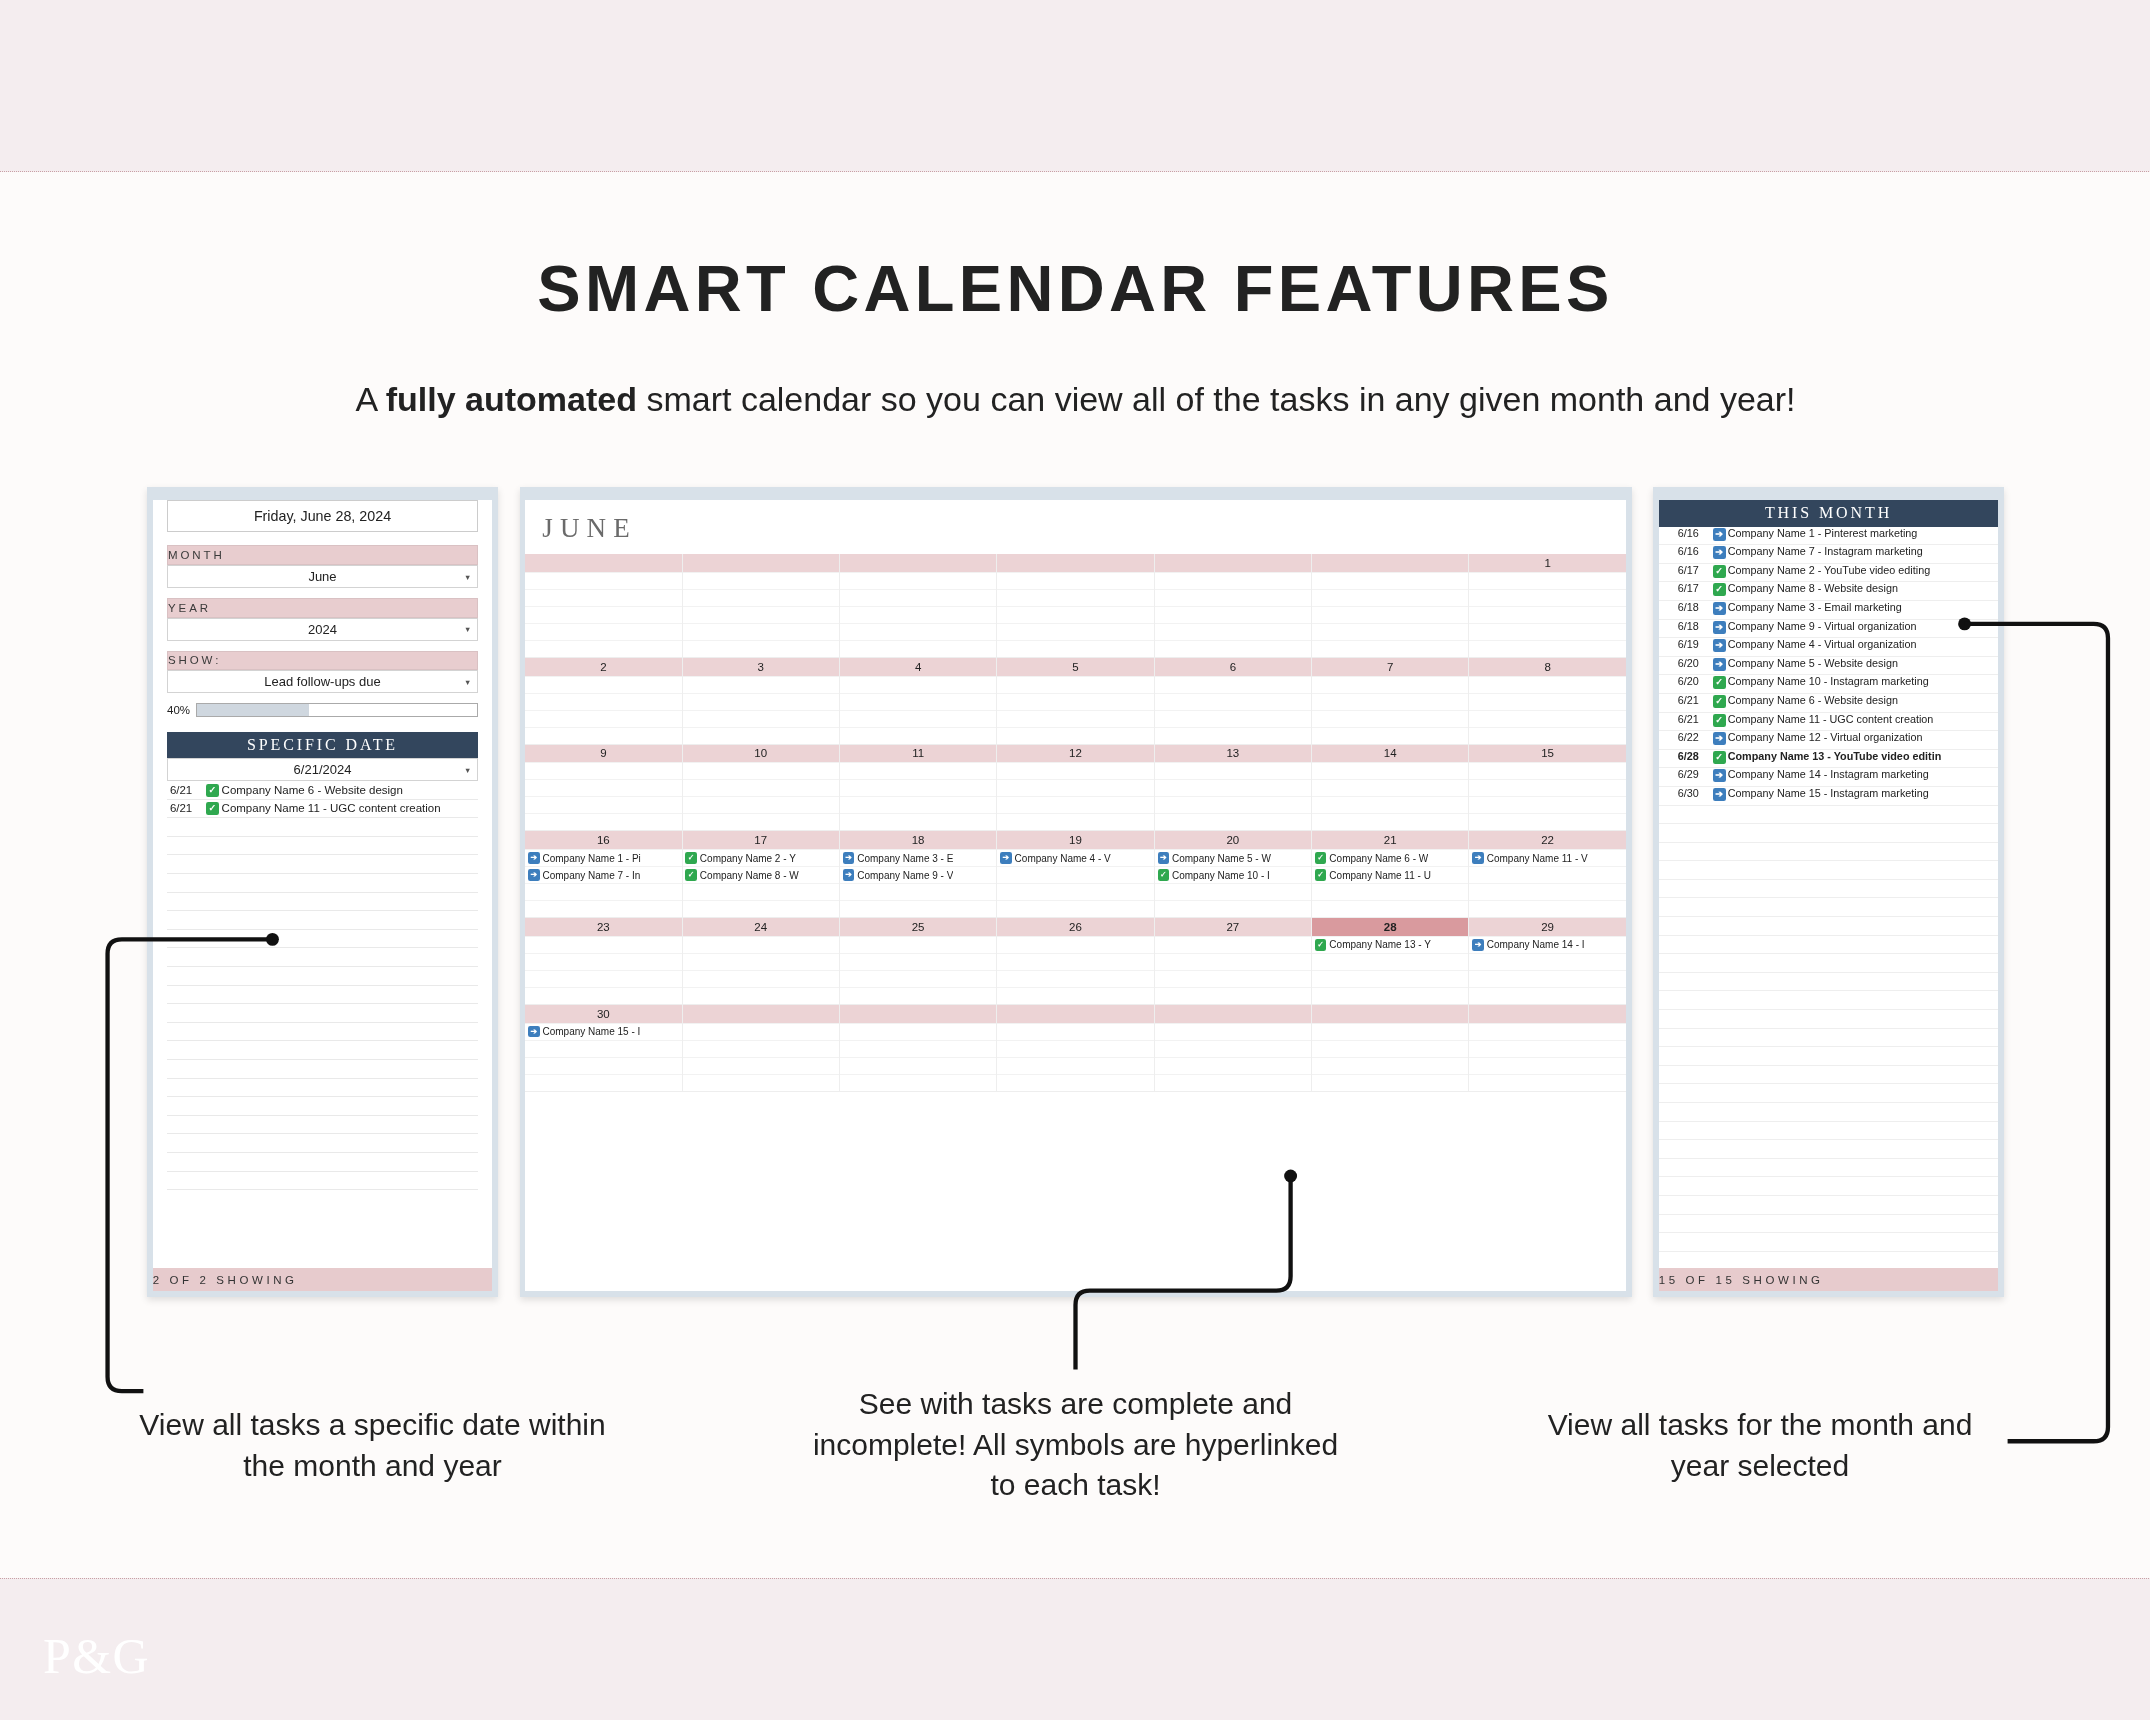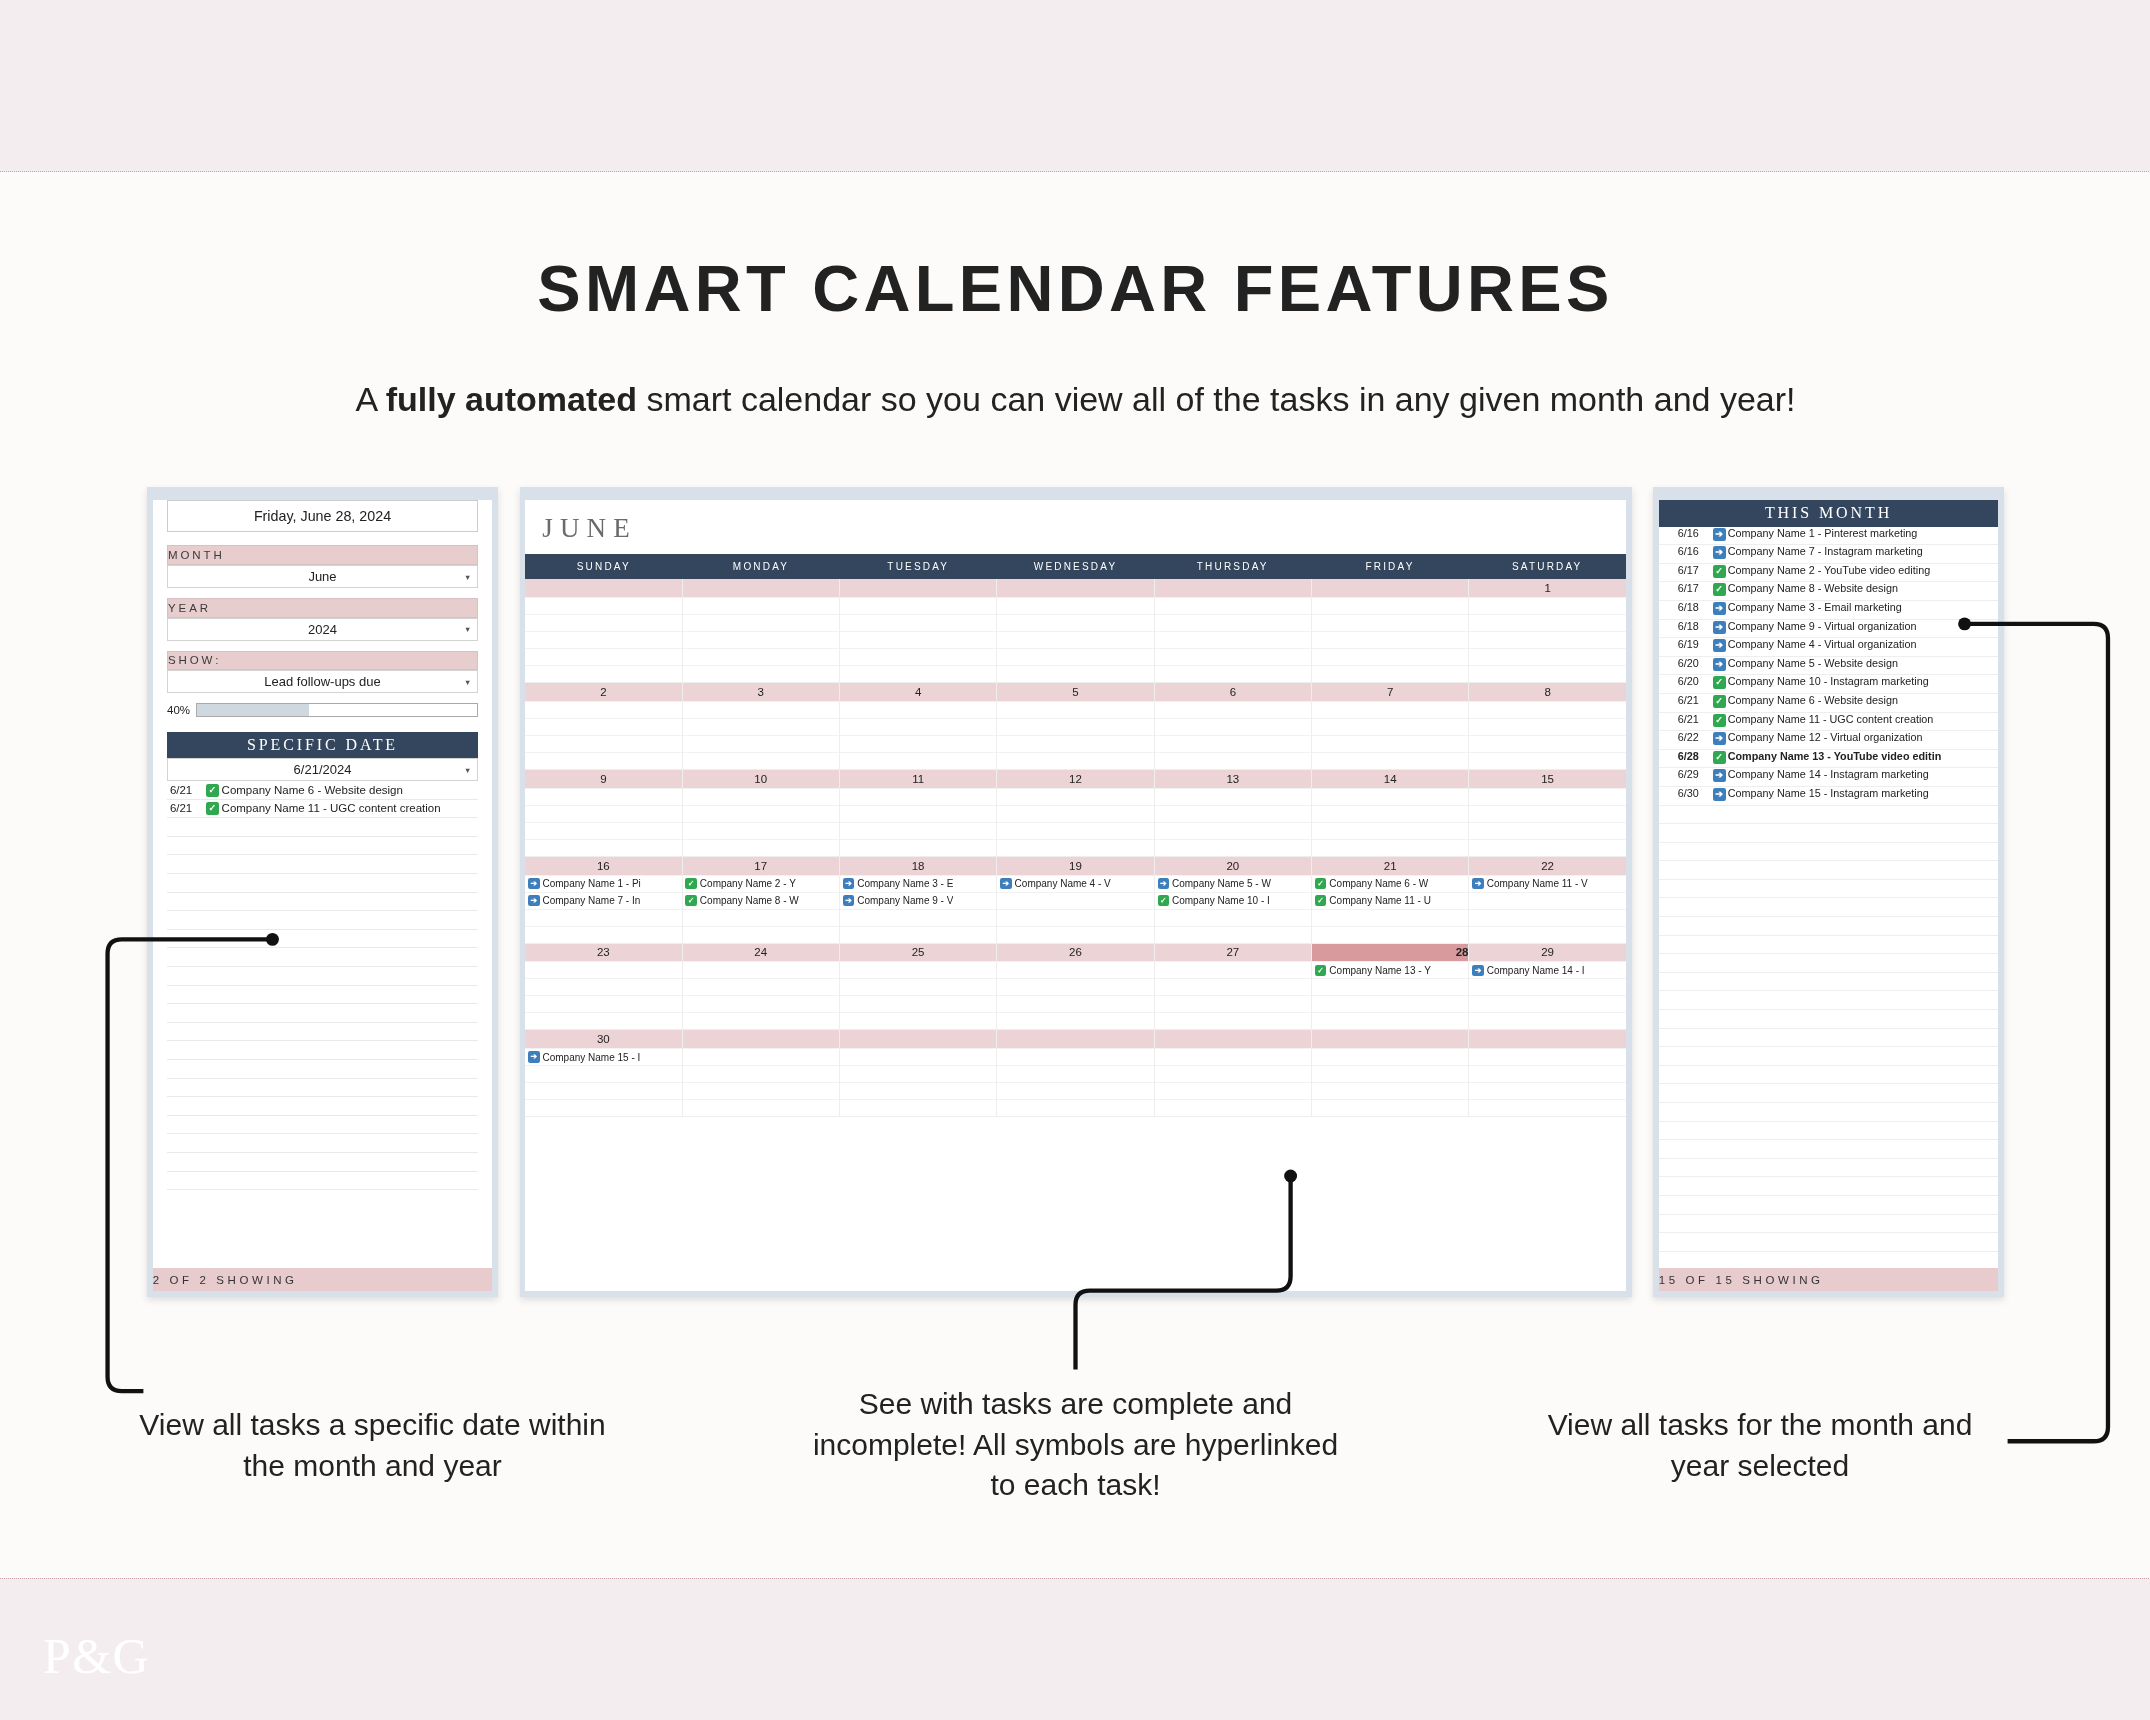--- a/index.html
+++ b/index.html
@@ -63,21 +63,21 @@
 
   
   .cal-title { font-family:Georgia, 'Times New Roman', serif; font-size:27px; letter-spacing:7.2px; color:#6a6a6a; padding:13px 17px 10px 17px; }
   .cal-head { display:flex; background:#33465d; color:#fff; font-size:10px; letter-spacing:2.2px; }
   .cal-head div { flex:1; text-align:center; padding:7.2px 0; }
   .cal-grid { }
   .cal-week { display:flex; border-bottom:0.7px solid #eee; }
   .cal-day  { flex:1; border-right:0.7px solid #eee; min-height:0; }
   .cal-day:last-child { border-right:none; }
   .cal-daynum { background:#ecd3d5; text-align:center; font-size:11.5px; padding:2.9px 0; }
-  .cal-daynum.today { background:#d99a9e; font-weight:700;text-align:right;}
+  .cal-daynum.today { background:#d99a9e; font-weight:700;}
   .cal-daynum.empty { background:#ecd3d5; color:#ecd3d5; }
   .cal-rows { }
   .cal-slot { height:17px; border-top:0.7px solid #f2f2f2; font-size:10px; display:flex; align-items:center; padding:0 2.9px; gap:2.9px; overflow:hidden; white-space:nowrap; }
   .cal-slot .ico { width:11.5px; height:11.5px; font-size:8px; line-height:11.5px; }
   .cal-slot span.tt { overflow:hidden; text-overflow:ellipsis; }
 
   
   .rp-list { }
   .rp-row { display:flex; align-items:flex-start; font-size:10.8px; border-bottom:0.7px solid #eee; min-height:18.6px; padding:0 19px; }
   .rp-row.bold { font-weight:700; }
@@ -185,29 +185,20 @@
           <div class="task-row empty"></div>
         </div>
 
       <div class="footer-pink">2 OF 2 SHOWING</div>
     </div>
   </div>
 
   <div class="panel panel-mid">
     <div class="panel-inner">
       <div class="cal-title">JUNE</div>
-      <div class="cal-head" id="cal-head">
-          <div>SUNDAY</div>
-          <div>MONDAY</div>
-          <div>TUESDAY</div>
-          <div>WEDNESDAY</div>
-          <div>THURSDAY</div>
-          <div>FRIDAY</div>
-          <div>SATURDAY</div>
-        </div>
       <div class="cal-grid" id="cal-grid">
           <div class="cal-week">
             <div class="cal-day">
               <div class="cal-daynum empty">.</div>
               <div class="cal-rows">
                 <div class="cal-slot"></div>
                 <div class="cal-slot"></div>
                 <div class="cal-slot"></div>
                 <div class="cal-slot"></div>
                 <div class="cal-slot"></div>

